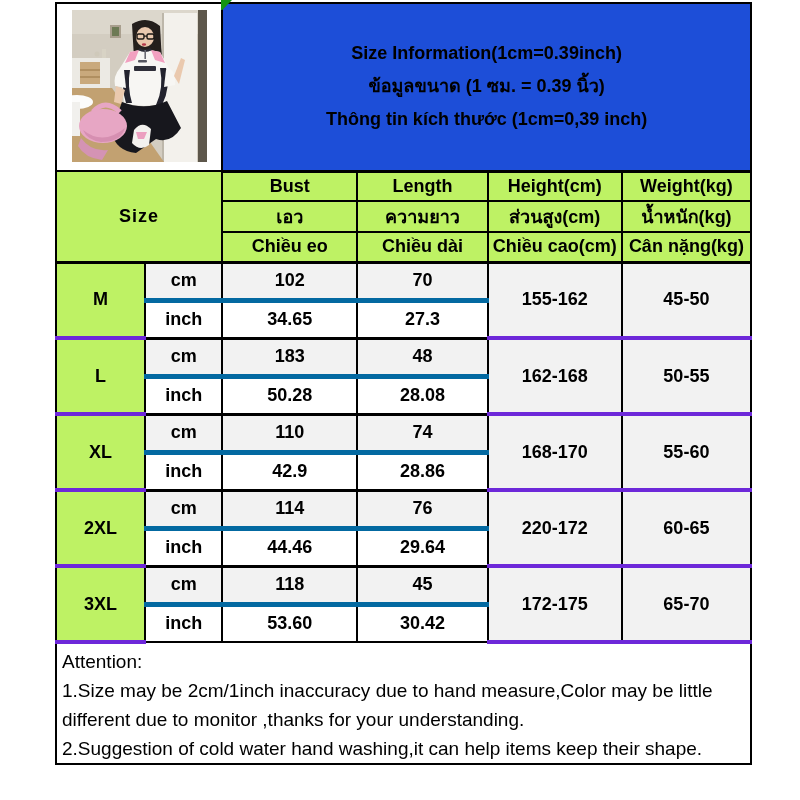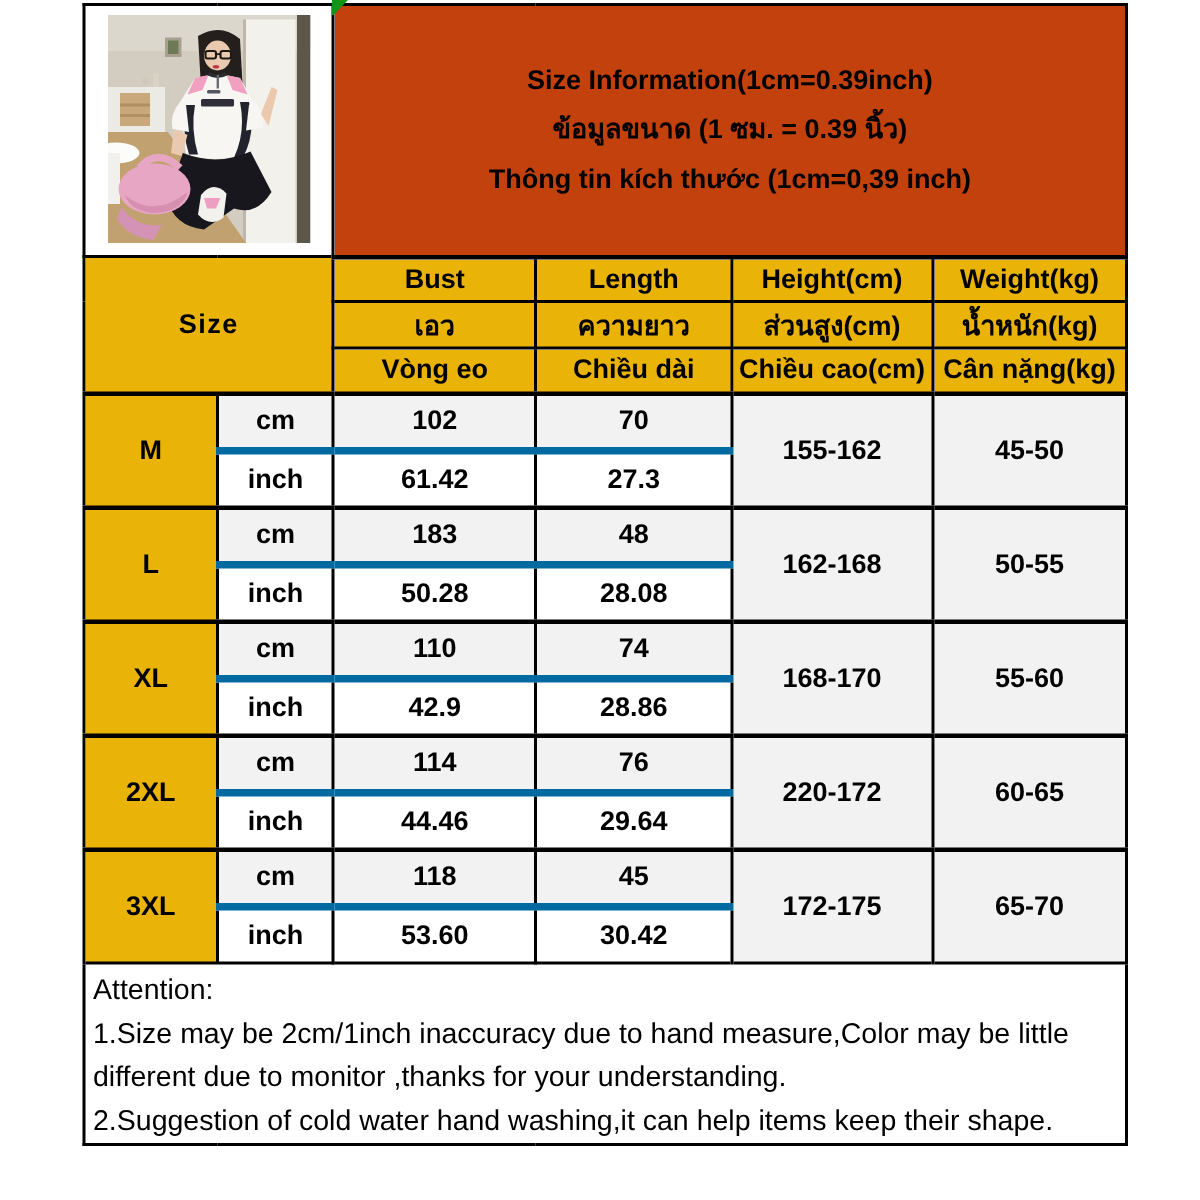--- a/index.html
+++ b/index.html
@@ -9,29 +9,29 @@
   }
   .sheet{position:absolute;left:55px;top:2px;}
   table.size-table{
     border-collapse:collapse;table-layout:fixed;width:697px;
     text-align:center;color:#000;
   }
   .size-table td{border:2px solid #000;padding:0;font-weight:bold;font-size:18px;vertical-align:middle;overflow:hidden;}
   tr.photo-row{height:168px;}
   .photo-cell{background:#ffffff;}
   .photo-cell svg{display:block;margin:4px auto 6px auto;}
-  .title-cell{background:#c2410c;font-size:21px;line-height:33px;border-bottom-width:3px !important;}
+  .title-cell{background:#1d4ed8;font-size:21px;line-height:33px;border-bottom-width:3px !important;}
   tr.hdr{height:30px;}
-  .gray{background:#eab308;}
+  .gray{background:#bef264;}
   .tint{background:#f2f2f2;}
   .size-cell{font-size:34px;letter-spacing:1px;}
   .size-lab{font-size:20px;}
   tr.sub{height:38px;}
   tr.group-start > td{border-top:3px solid #000;}
-  tr.cm-sub > td{border-bottom:1px solid #6d28d9;}
+  tr.cm-sub > td{border-bottom:4px solid #6d28d9;}
   tr.inch-sub > td{border-top:5px solid #0369a1;}
   tr.attention-row{height:120px;padding-left:48px;}
   td.attention{
     background:#ffffff;text-align:left;vertical-align:top;
     font-weight:normal;font-size:19px;line-height:29px;padding:3px 6px 0 5px;
   }
   .flag{
     position:absolute;left:221px;top:0;width:11px;height:10px;background:#149414;
     clip-path:polygon(0 0,100% 0,12% 100%,0 100%);
   }
@@ -114,37 +114,37 @@
       <td class="gray">Height(cm)</td>
       <td class="gray">Weight(kg)</td>
     </tr>
     <tr class="hdr">
       <td class="gray">เอว</td>
       <td class="gray">ความยาว</td>
       <td class="gray">ส่วนสูง(cm)</td>
       <td class="gray">น้ำหนัก(kg)</td>
     </tr>
     <tr class="hdr">
-      <td class="gray">Vòng eo</td>
+      <td class="gray">Chiều eo</td>
       <td class="gray">Chiều dài</td>
       <td class="gray">Chiều cao(cm)</td>
       <td class="gray">Cân nặng(kg)</td>
     </tr>
 
     <tr class="sub group-start cm-sub">
       <td class="gray size-lab" rowspan="2">M</td>
       <td class="tint">cm</td>
       <td class="tint">102</td>
       <td class="tint">70</td>
       <td class="tint" rowspan="2">155-162</td>
       <td class="tint" rowspan="2">45-50</td>
     </tr>
     <tr class="sub inch-sub">
       <td>inch</td>
-      <td>61.42</td>
+      <td>34.65</td>
       <td>27.3</td>
     </tr>
 
     <tr class="sub group-start cm-sub">
       <td class="gray size-lab" rowspan="2">L</td>
       <td class="tint">cm</td>
       <td class="tint">183</td>
       <td class="tint">48</td>
       <td class="tint" rowspan="2">162-168</td>
       <td class="tint" rowspan="2">50-55</td>

